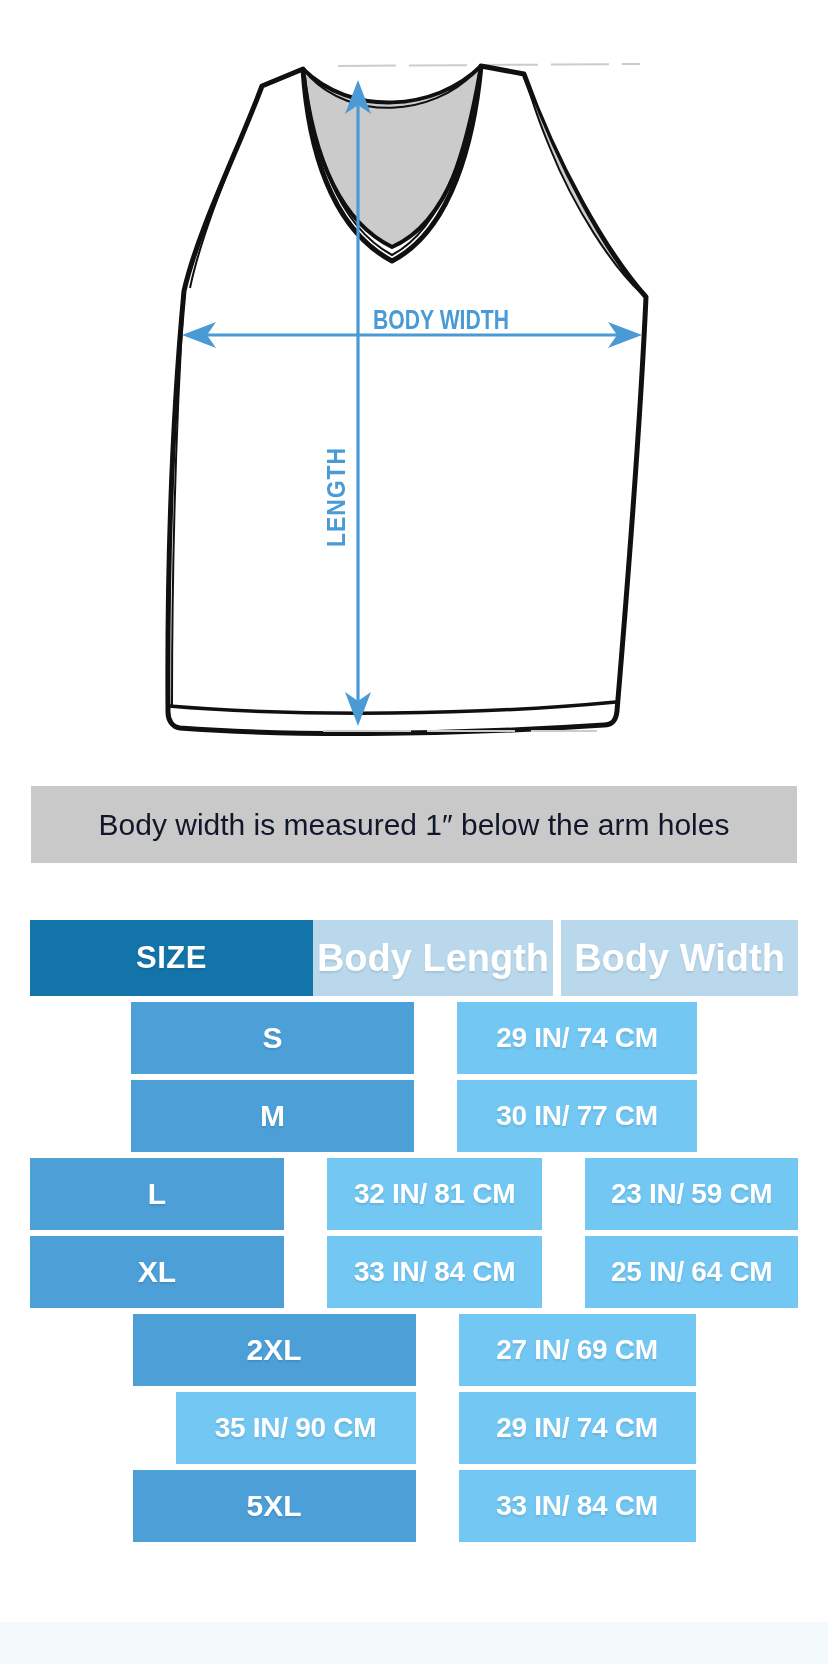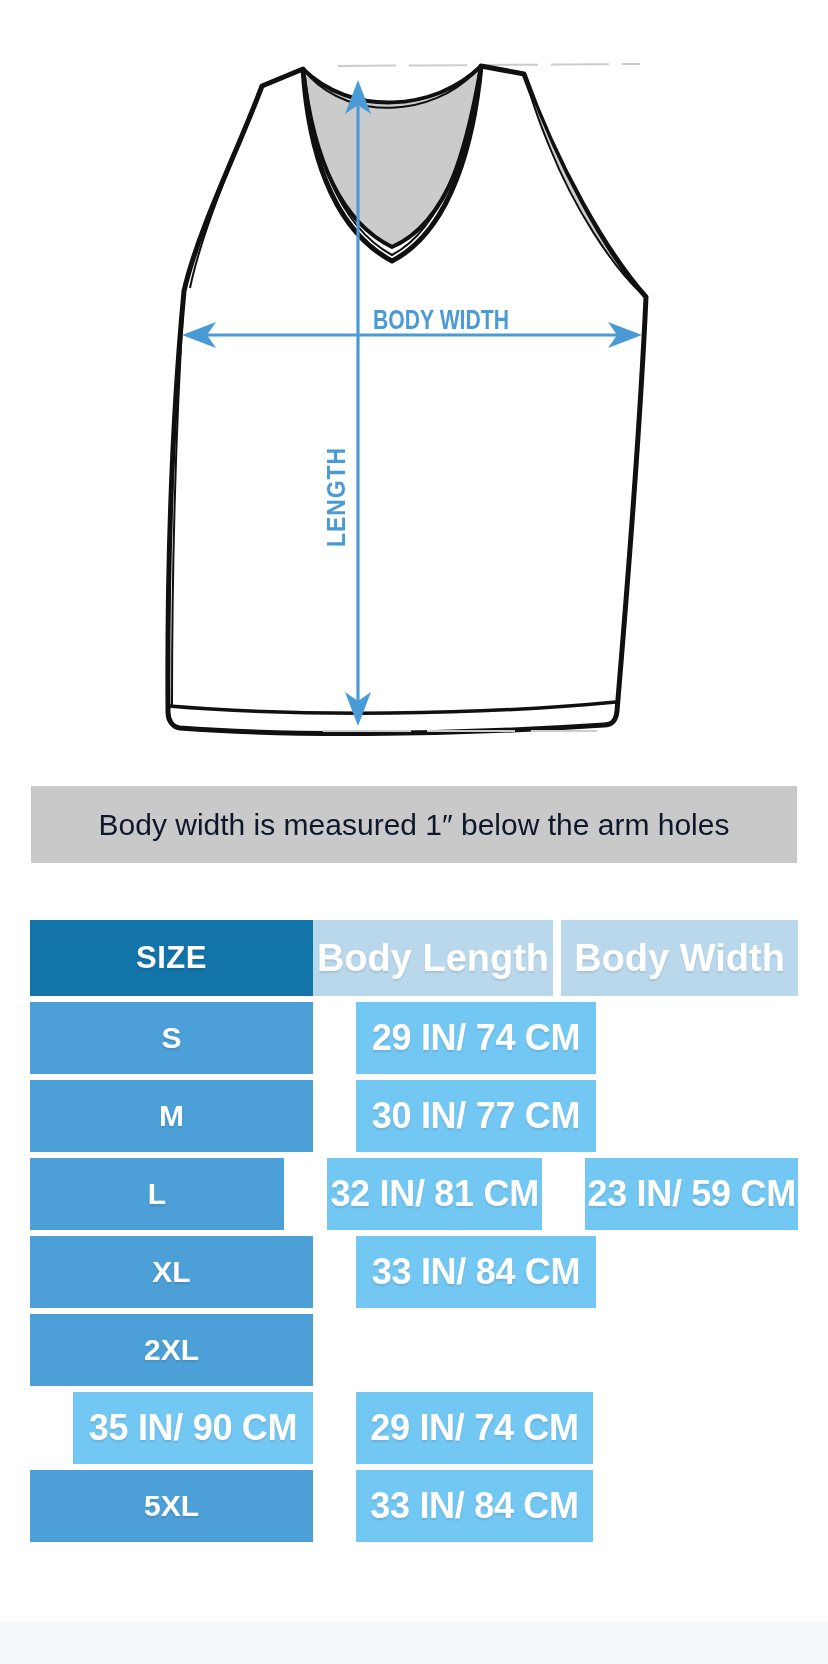--- a/index.html
+++ b/index.html
@@ -23,33 +23,33 @@
   .len-label{font-size:25px;text-anchor:middle;letter-spacing:1px;}
 
   
   .note{position:absolute;left:31px;top:786px;width:766px;height:77px;
         background:var(--note-bg,#c9c9c9);
         display:flex;align-items:center;justify-content:center;
         font-size:30px;color:#0f172a;}
 
   
   .chart{position:absolute;left:30px;top:920px;width:768px;}
-  .row{display:flex;margin-bottom:6px;}
+  .row{display:flex;margin-bottom:6px;justify-content:center;}
   .cell{display:flex;align-items:center;justify-content:center;
         color:#ffffff;font-weight:bold;
         text-shadow:0 2px 2px rgba(0,0,0,0.10);}
   .c1{width:283px;}
   .c2{width:240px;}
   .c3{width:237px;margin-left:8px;}
   .header-row .cell{height:76px;}
   .data-row .cell{height:72px;}
   .hsize{background:var(--header-size-bg,#1374aa);font-size:31px;letter-spacing:0.5px;}
   .hmeas{background:var(--header-measure-bg,#b9d8ec);font-size:38px;}
   .size-cell{background:var(--size-cell-bg,#4c9fd7);font-size:30px;}
-  .value-cell{background:var(--value-cell-bg,#73c7f3);font-size:36px;letter-spacing:-0.3px;margin-left:43px;}
+  .value-cell{background:var(--value-cell-bg,#73c7f3);font-size:28px;letter-spacing:-0.3px;margin-left:43px;}
 
   .footer-strip{position:absolute;left:0;top:1622px;width:828px;height:42px;
         background:var(--footer-bg,#f4f9fc);}
 </style>
 </head>
 <body>
 
 <div class="page">
 
   <svg class="diagram" width="828" height="770" viewBox="0 0 828 770">
@@ -124,24 +124,26 @@
 
   <div class="row data-row">
     <div class="cell c1 size-cell">L</div>
     <div class="cell c2 value-cell">32 IN/ 81 CM</div>
     <div class="cell c3 value-cell">23 IN/ 59 CM</div>
   </div>
 
   <div class="row data-row">
     <div class="cell c1 size-cell">XL</div>
     <div class="cell c2 value-cell">33 IN/ 84 CM</div>
+    <div class="cell c3 value-cell">25 IN/ 64 CM</div>
   </div>
 
   <div class="row data-row">
     <div class="cell c1 size-cell">2XL</div>
+    <div class="cell c3 value-cell">27 IN/ 69 CM</div>
   </div>
 
   <div class="row data-row">
     <div class="cell c2 value-cell">35 IN/ 90 CM</div>
     <div class="cell c3 value-cell">29 IN/ 74 CM</div>
   </div>
 
 
   <div class="row data-row">
     <div class="cell c1 size-cell">5XL</div>

